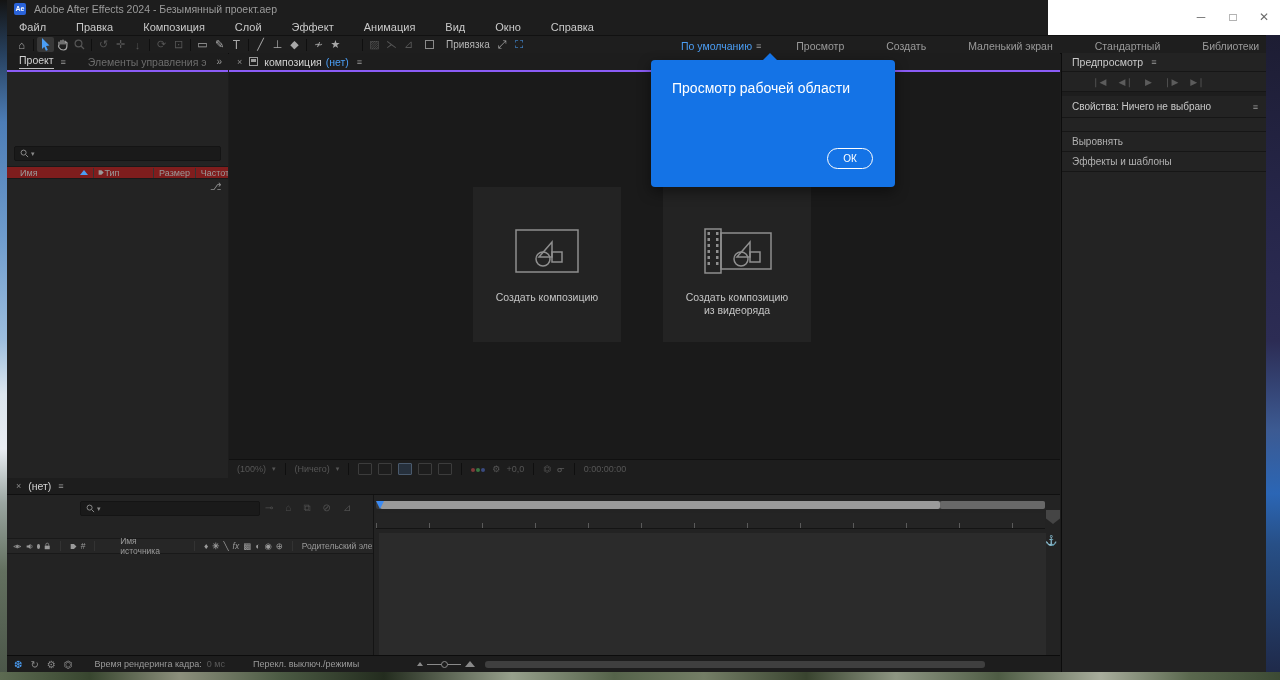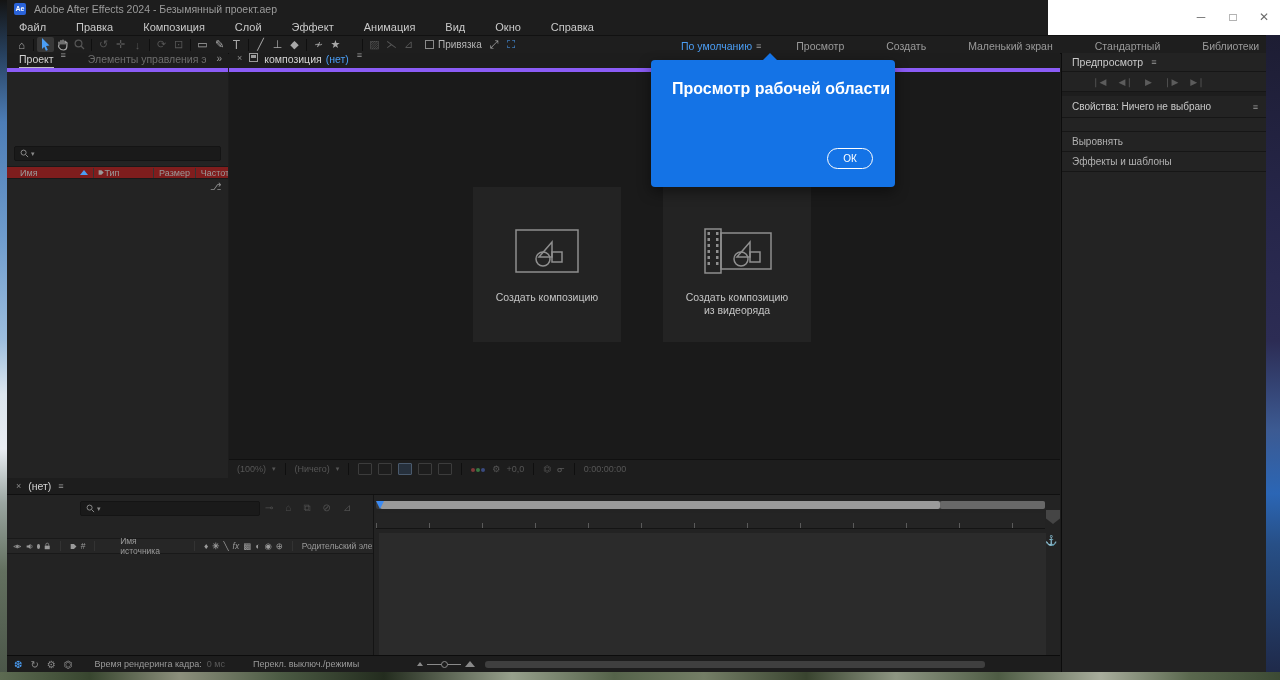--- a/index.html
+++ b/index.html
@@ -21,29 +21,29 @@
   .title-text{margin-left:8px;font-size:10.5px;color:#9b9b9b;}
   
   .menubar{left:0;top:18px;width:1041px;height:17px;display:flex;align-items:center;gap:30px;padding-left:12px;background:#1d1d1d;}
   .menubar span{font-size:11px;color:#c9c9c9;}
   
   .toolbar{left:0;top:35px;width:1259px;height:19px;background:#1e1e1e;border-top:1px solid #111;border-bottom:1px solid #0c0c0c;display:flex;align-items:center;}
   .tico{width:17px;height:15px;display:flex;align-items:center;justify-content:center;font-size:11px;color:#a8a8a8;flex:0 0 auto;}
   .tico.dim{color:#555;}
   .tsep{width:1px;height:12px;background:#0f0f0f;margin:0 3px;flex:0 0 auto;}
   .tool-sel{background:#383838;border-radius:2px;}
-  .snap{display:flex;align-items:center;gap:4px;margin-left:8px;}
+  .snap{display:flex;align-items:center;gap:12px;margin-left:8px;}
   .snap .box{width:9px;height:9px;border:1px solid #8a8a8a;background:transparent;}
   .snap span{font-size:10px;color:#b5b5b5;}
   .ws-tabs{position:absolute;left:653px;top:0;height:19px;display:flex;align-items:center;gap:0;}
   .ws-tab{font-size:10.5px;color:#9a9a9a;padding:0 21px;white-space:nowrap;}
   .ws-tab.active{color:#4b9ef5;padding-right:4px;}
   .ws-menu{color:#4b9ef5;font-size:10px;padding-right:14px;}
   
-  .ptab-row{height:19px;background:#1d1d1d;display:flex;border-bottom:4px solid #8b5cf6;}
+  .ptab-row{height:19px;background:#1d1d1d;display:flex;align-items:center;border-bottom:2px solid #8b5cf6;}
   .ptab{font-size:10.5px;color:#d2d2d2;}
   .ptab.dim{color:#6d6d6d;}
   .hamb{color:#9a9a9a;font-size:9px;letter-spacing:0;line-height:4px;}
   .chev{color:#9a9a9a;font-size:10px;}
   
   .proj{left:0;top:53px;width:221px;height:425px;background:#232323;}
   .search{background:#1a1a1a;border:1px solid #141414;border-radius:2px;color:#8a8a8a;display:flex;align-items:center;padding-left:5px;font-size:9px;}
   .cols{background:#7f1d1d;border-top:1px solid #191919;border-bottom:1px solid #191919;display:flex;align-items:center;font-size:9px;color:#9a9a9a;}
   .colsep{width:1px;height:10px;background:#333;margin:0 5px;}
   .sortup{width:0;height:0;border-left:4px solid transparent;border-right:4px solid transparent;border-bottom:5px solid #4b9ef5;}
@@ -84,21 +84,21 @@
   .tl-foot{position:absolute;left:0;top:177px;width:1053px;height:17px;background:#1d1d1d;border-top:1px solid #0c0c0c;display:flex;align-items:center;font-size:9px;color:#9a9a9a;}
   .zoomslider{display:flex;align-items:center;gap:4px;}
   .tri-s{width:0;height:0;border-left:3px solid transparent;border-right:3px solid transparent;border-bottom:4px solid #8a8a8a;}
   .tri-b{width:0;height:0;border-left:5px solid transparent;border-right:5px solid transparent;border-bottom:6px solid #8a8a8a;}
   .sl-line{width:34px;height:1px;background:#8a8a8a;position:relative;}
   .sl-knob{position:absolute;left:14px;top:-3px;width:7px;height:7px;border:1px solid #8a8a8a;border-radius:50%;background:#1d1d1d;}
   .hscroll{height:7px;background:#3f3f3f;border-radius:3px;}
   
   .popup{left:644px;top:60px;width:244px;height:127px;background:#1473e6;border-radius:4px;z-index:50;box-shadow:0 5px 14px rgba(0,0,0,.45);}
   .popup .arrow{position:absolute;left:112px;top:-7px;width:0;height:0;border-left:7px solid transparent;border-right:7px solid transparent;border-bottom:7px solid #1473e6;}
-  .popup h3{margin:0;padding:20px 0 0 21px;font-size:16px;color:#fff;font-weight:bold;}
+  .popup h3{margin:0;padding:20px 0 0 21px;font-size:14px;color:#fff;font-weight:normal;}
   .popup p{margin:0;padding:10px 22px 0 21px;font-size:9.5px;line-height:13px;color:#eaf2ff;}
   .okbtn{position:absolute;right:22px;bottom:18px;width:46px;height:21px;border:1.5px solid #fff;border-radius:11px;color:#fff;font-size:10px;display:flex;align-items:center;justify-content:center;background:transparent;}
   .icon-svg{display:block;}
 </style>
 </head>
 <body>
 
 <div id="screen">
 
   <div class="r wp-left"></div>

